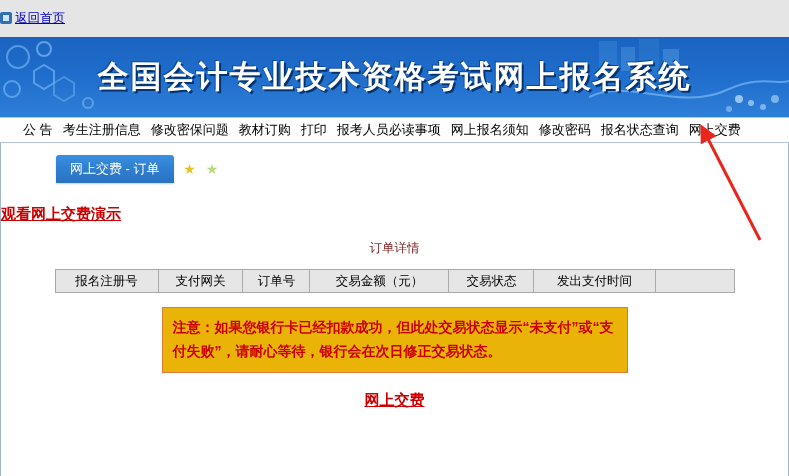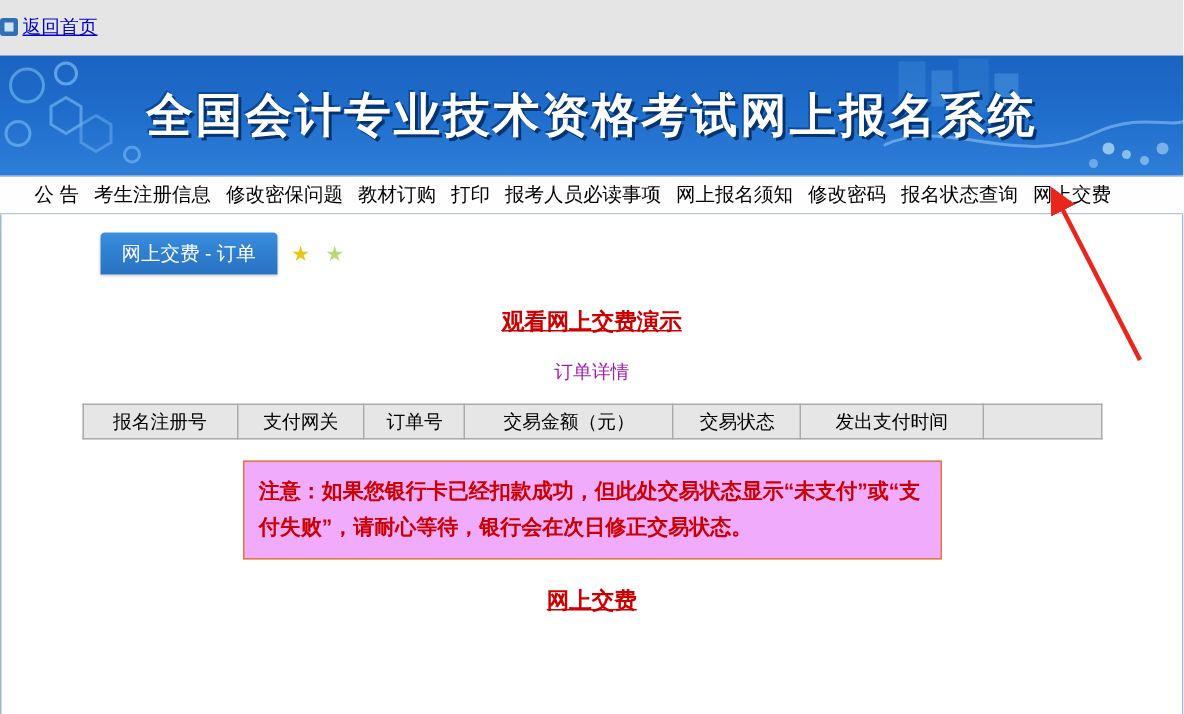--- a/index.html
+++ b/index.html
@@ -120,50 +120,48 @@
   }
   .crumb {
     display: inline-block;
     background: linear-gradient(180deg, #3b8fe0 0%, #2f7ed0 50%, #2a72c2 100%);
     color: #ffffff;
     font-size: 13px;
     padding: 5px 14px;
     border-radius: 3px 3px 0 0;
     box-shadow: 0 1px 2px rgba(0,0,0,0.2);
     vertical-align: middle;
-    margin-left: 11px;
   }
   .star {
     display: inline-block;
     width: 13px; height: 13px;
     margin-left: 6px;
     vertical-align: middle;
     color: #e8c51a;
     font-size: 14px;
     line-height: 13px;
   }
   .star.pale { color: #b9d97a; }
 
   .demo-link-row {
-    text-align: center;
     margin-top: 18px;
   }
   .demo-link {
     color: #cc0000;
     font-weight: bold;
     font-size: 15px;
     text-decoration: underline;
     cursor: pointer;
   }
 
   .order-detail-title {
     text-align: center;
     margin-top: 16px;
     font-size: 12.5px;
-    color: #a21caf;
+    color: #7f1d1d;
   }
 
   .table-wrap {
     margin: 12px auto 12px auto;
     width: 680px;
   }
   table.order-table {
     border-collapse: collapse;
     width: 100%;
     font-size: 12.5px;
@@ -179,21 +177,21 @@
   }
   table.order-table th.spacer {
     background: #e6e6e6;
     width: 70px;
   }
 
   .notice-box {
     margin: 14px auto 0 auto;
     width: 466px;
     border: 1px solid #e07a3a;
-    background: #f0abfc;
+    background: #eab308;
     padding: 8px 10px;
     box-sizing: border-box;
     color: #cc0000;
     font-weight: bold;
     font-size: 14px;
     line-height: 1.7;
   }
   .notice-box .lead { color: #cc0000; }
 
   .pay-link-row {

